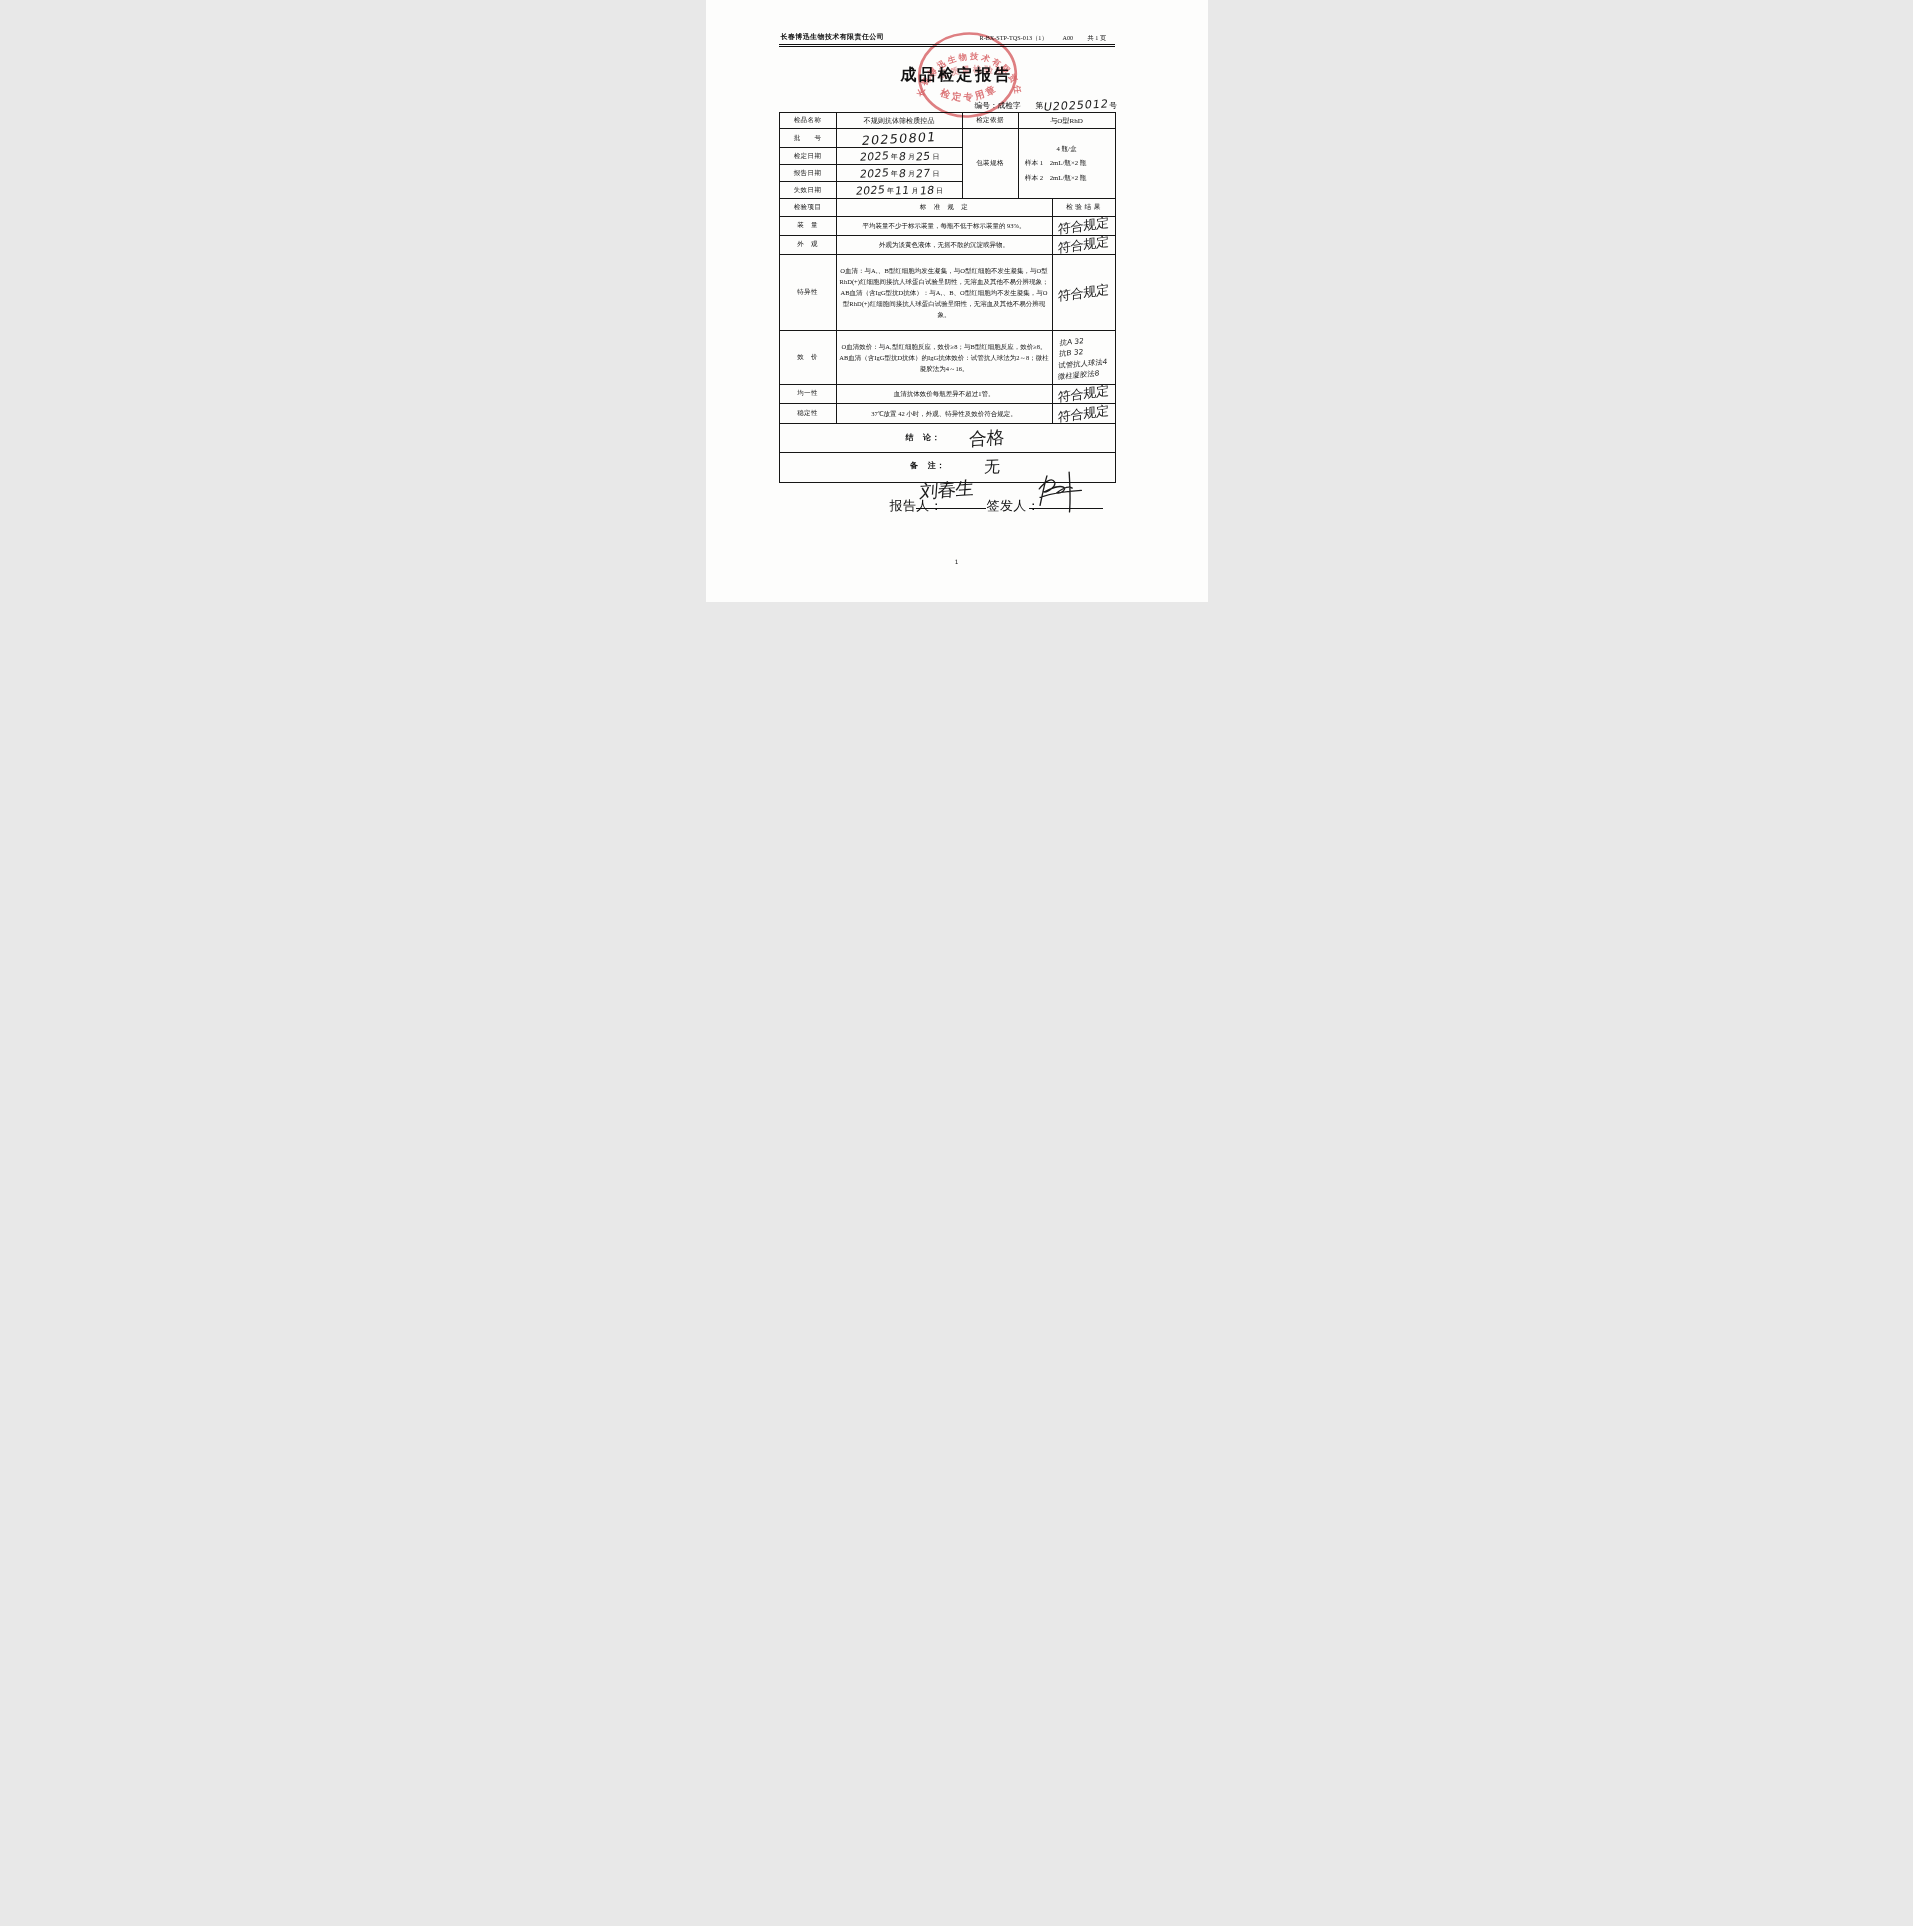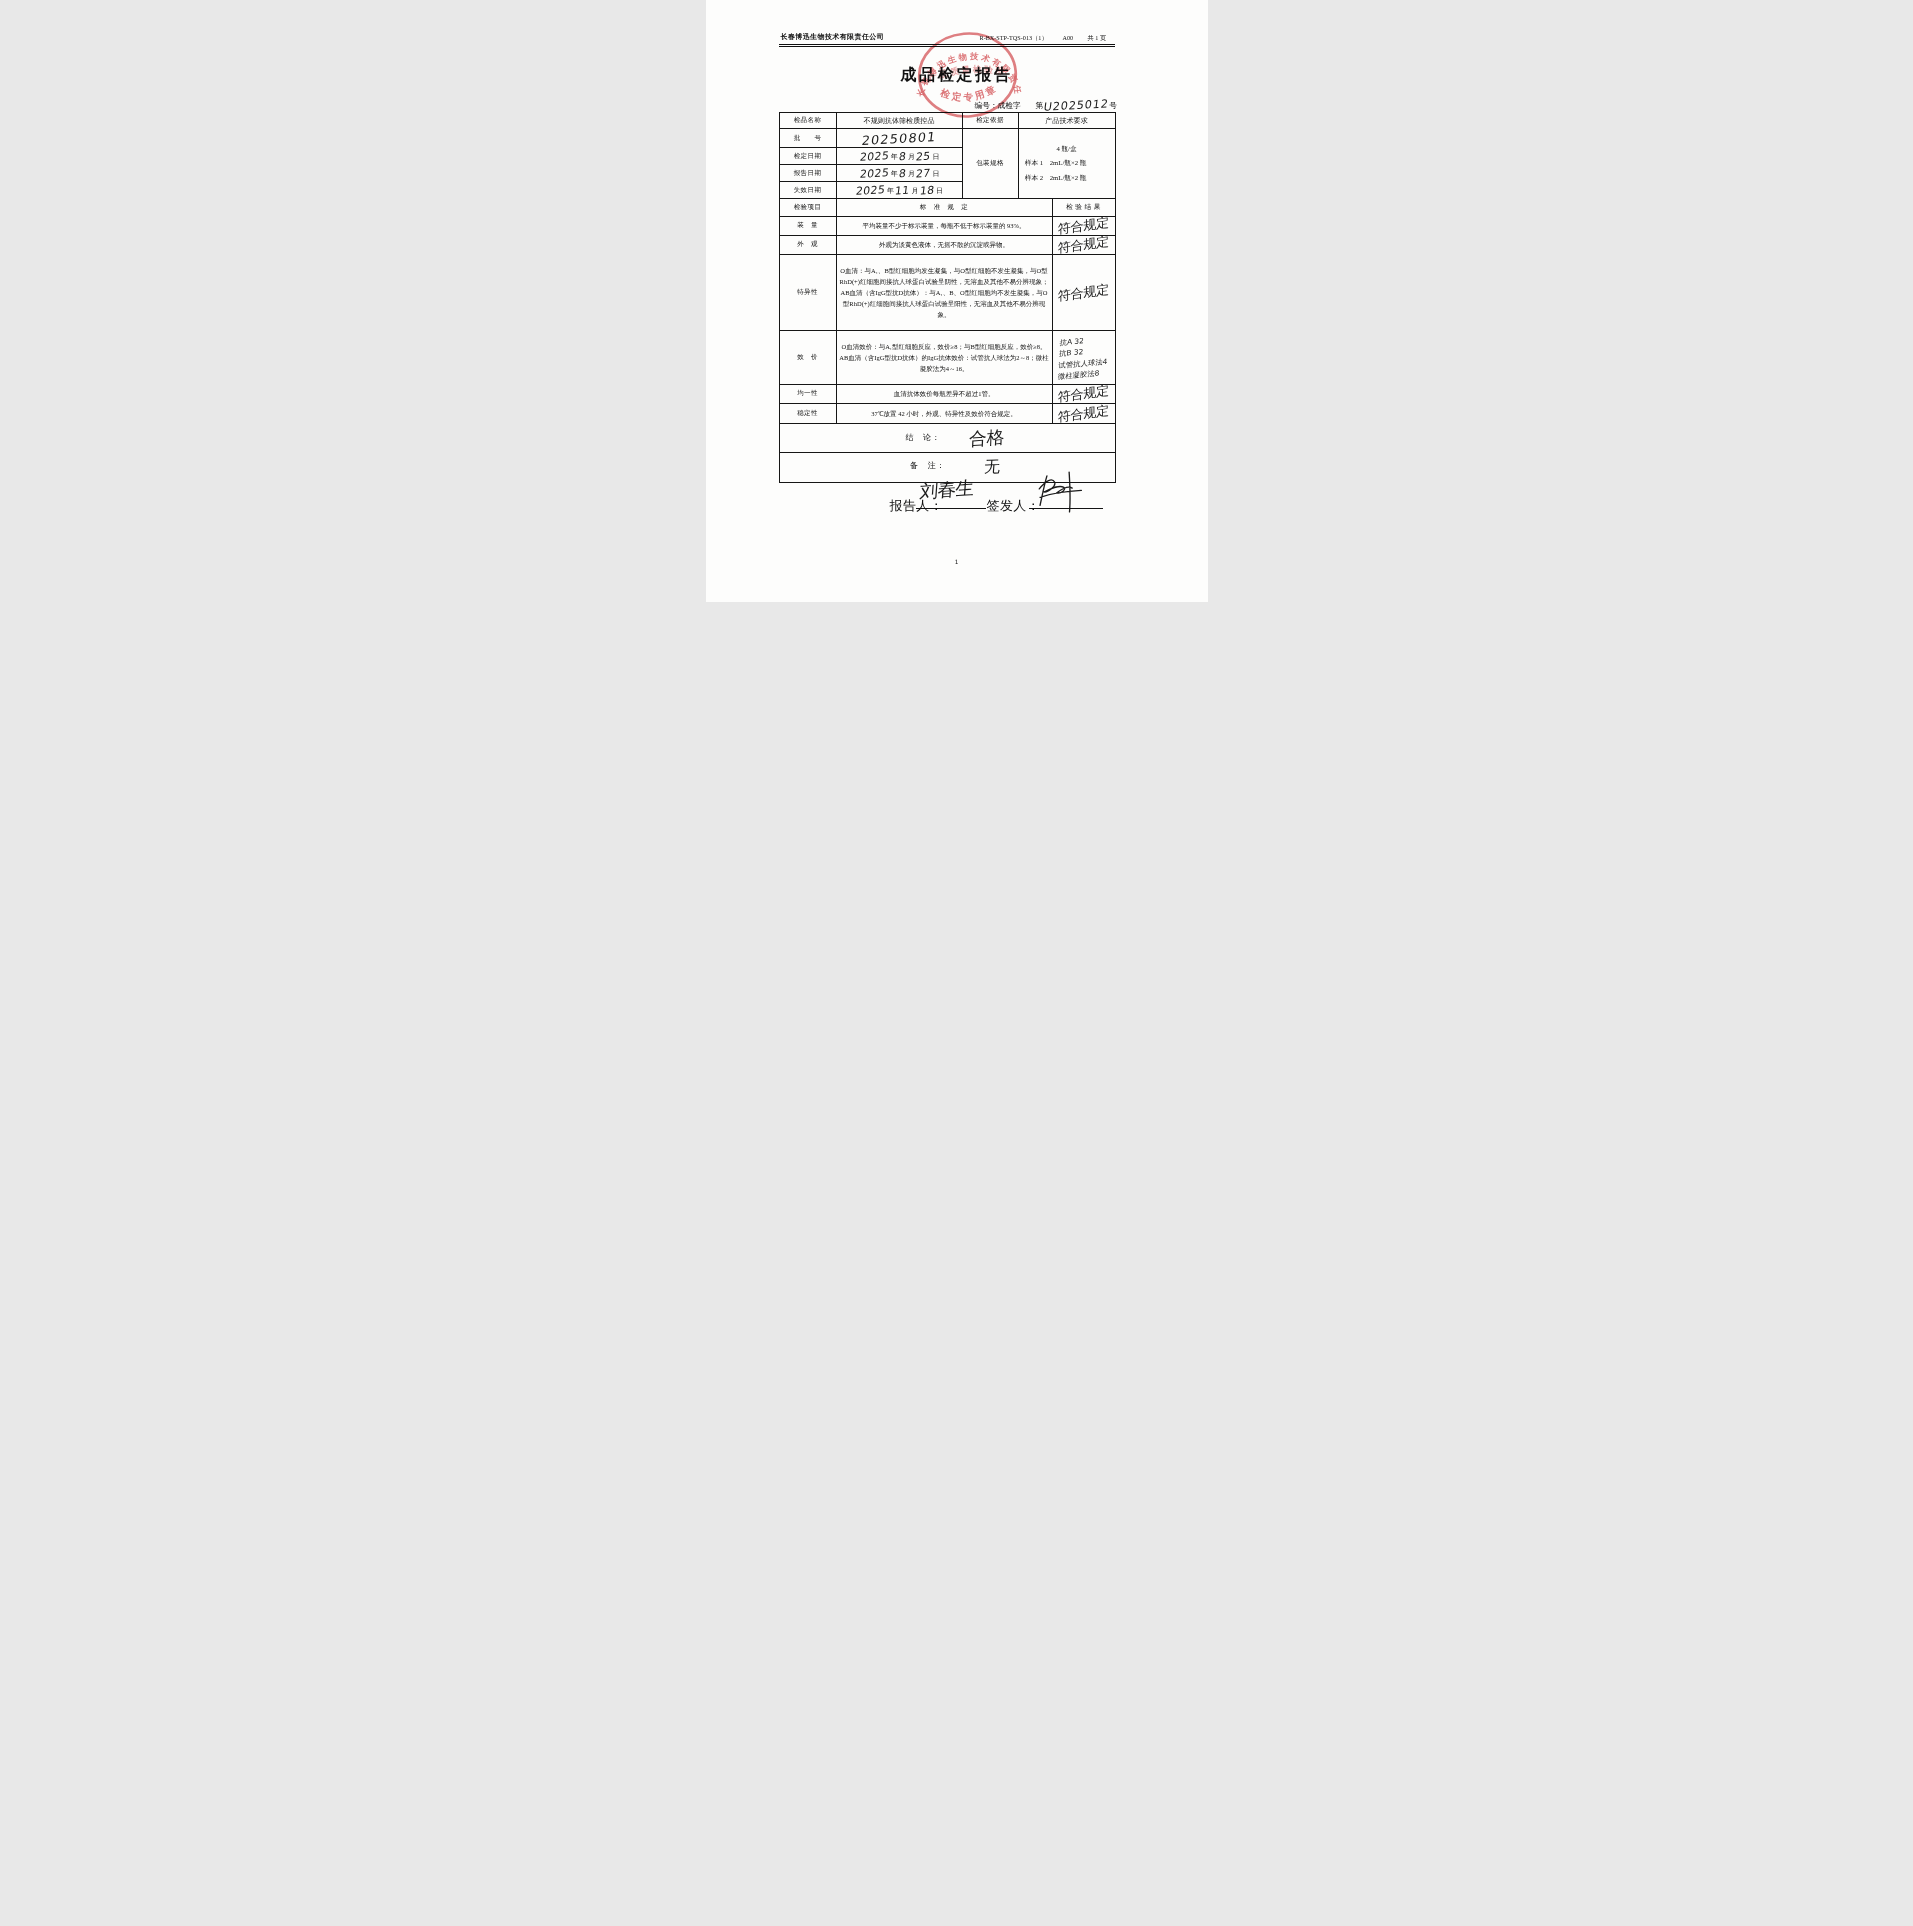--- a/index.html
+++ b/index.html
@@ -36,21 +36,21 @@
   td.toplab{vertical-align:top;padding-top:14px;}
   .hw-big{font-size:12.7px;letter-spacing:1.2px;}
   .hw-date{font-size:10.8px;letter-spacing:0.4px;margin:0 1.5px;vertical-align:-0.8px;}
   .dateunit{font-size:7px;}
   .hw-res{font-size:13px;letter-spacing:-0.4px;transform:skewX(-8deg) rotate(-8deg);line-height:1;}
   .hw-potency{font-size:7.3px;line-height:1.55;transform:skewX(-8deg) rotate(-5deg);
               text-align:left;white-space:pre-line;}
   .packline{line-height:2.15;font-size:6.7px;text-align:left;padding-left:6.2px;}
   .packline:first-child{text-align:center;padding-left:0;}
   .conc-row{text-align:left;}
-  .conc-lab{font-size:8px;letter-spacing:0.8px;margin-left:16px;}
+  .conc-lab{font-size:8px;letter-spacing:0.8px;margin-left:16px;font-weight:bold;}
   .hw-conc{font-size:17.7px;margin-left:27px;transform:skewX(-6deg) rotate(-4deg);vertical-align:-3.1px;}
   .hw-rem{font-size:16px;margin-left:37px;transform:skewX(-6deg) rotate(-2deg);vertical-align:-3.1px;}
   
   .sig-lab{font-size:13px;letter-spacing:0.4px;z-index:2;}
   .hw-name{font-size:18.5px;letter-spacing:-0.8px;transform:skewX(-8deg) rotate(-4deg);z-index:2;}
   .sigline{height:1.2px;background:#141414;z-index:1;}
   .pagenum{left:0;right:0;top:559px;text-align:center;font-size:5.8px;font-family:"DejaVu Sans Mono",monospace;}
 </style>
 </head>
 <body>
@@ -95,21 +95,21 @@
         <col style="width:126px">
         <col style="width:56px">
         <col style="width:34px">
         <col style="width:63px">
       </colgroup>
     <tbody>
         <tr style="height:16px">
       <td class="lab">检品名称</td>
       <td style="font-size:7.1px">不规则抗体筛检质控品</td>
       <td class="lab">检定依据</td>
-      <td colspan="2" style="font-size:7.1px">产品技术要求</td>
+      <td colspan="2" style="font-size:7.1px">与O型RhD</td>
     </tr>
     <tr style="height:19px">
       <td class="lab">批　　号</td>
       <td><span class="hw hw-big">20250801</span></td>
       <td class="lab" rowspan="4">包装规格</td>
       <td colspan="2" rowspan="4" style="padding:1.5px 0">
         <div class="packline">4 瓶/盒</div>
         <div class="packline">样本 1　2mL/瓶×2 瓶</div>
         <div class="packline">样本 2　2mL/瓶×2 瓶</div>
       </td>

